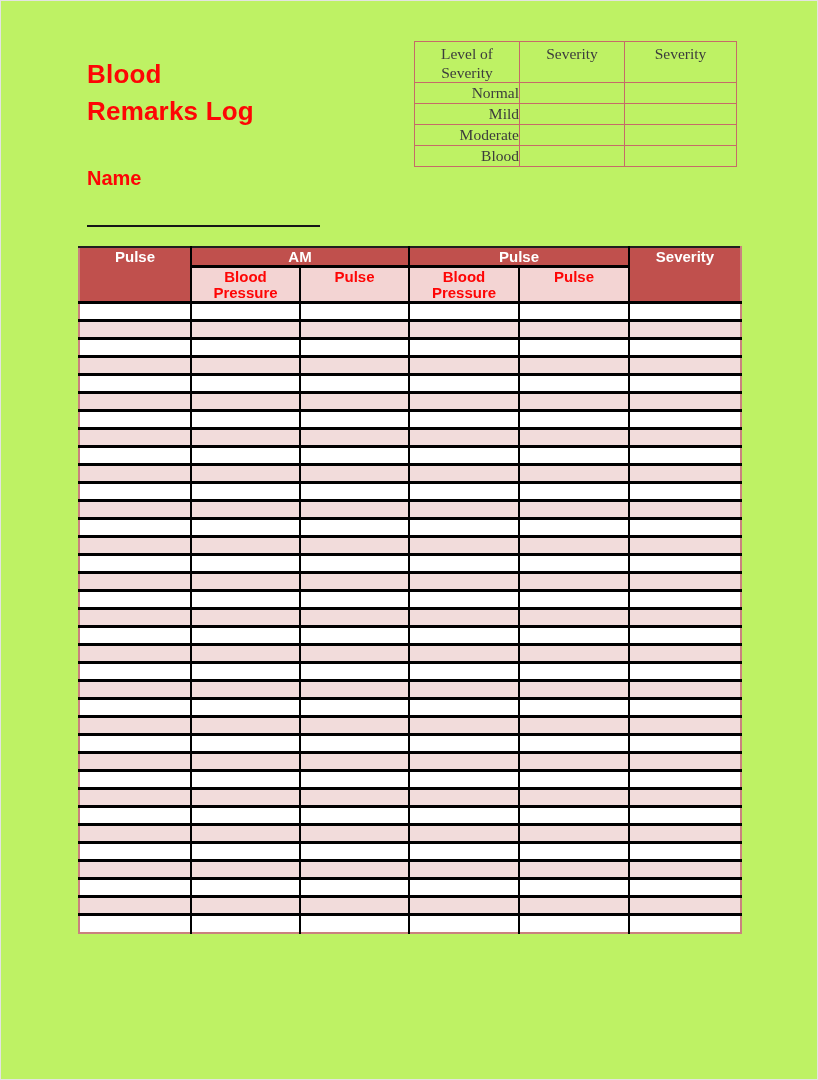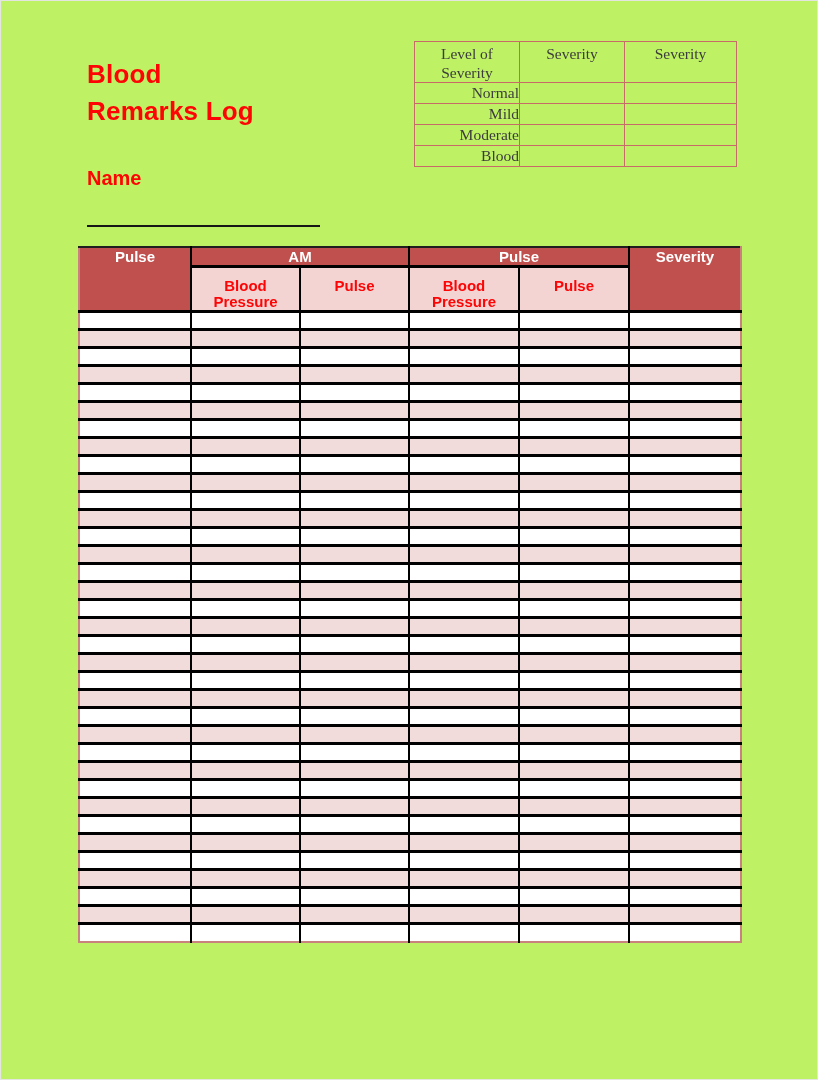--- a/index.html
+++ b/index.html
@@ -93,21 +93,21 @@
     vertical-align:top;
     line-height:17px;
   }
   table.log thead tr.group-row th { height:17px; }
   table.log thead tr.group-row th.group { border-bottom-width:2px;text-align:center; }
   table.log thead tr.sub-row th {
     height:30px;
     background:#f3d4d3;
     color:#fe0505;
     line-height:16px;
-    padding-top:10px;
+    padding-top:1px;
   }
   table.log tbody td { height:18px; background:#ffffff; }
   table.log tbody tr:nth-child(even) td { background:#f2dcdb; }
 </style>
 </head>
 <body>
 
 <div class="page">
 
   <div class="doc-title">

